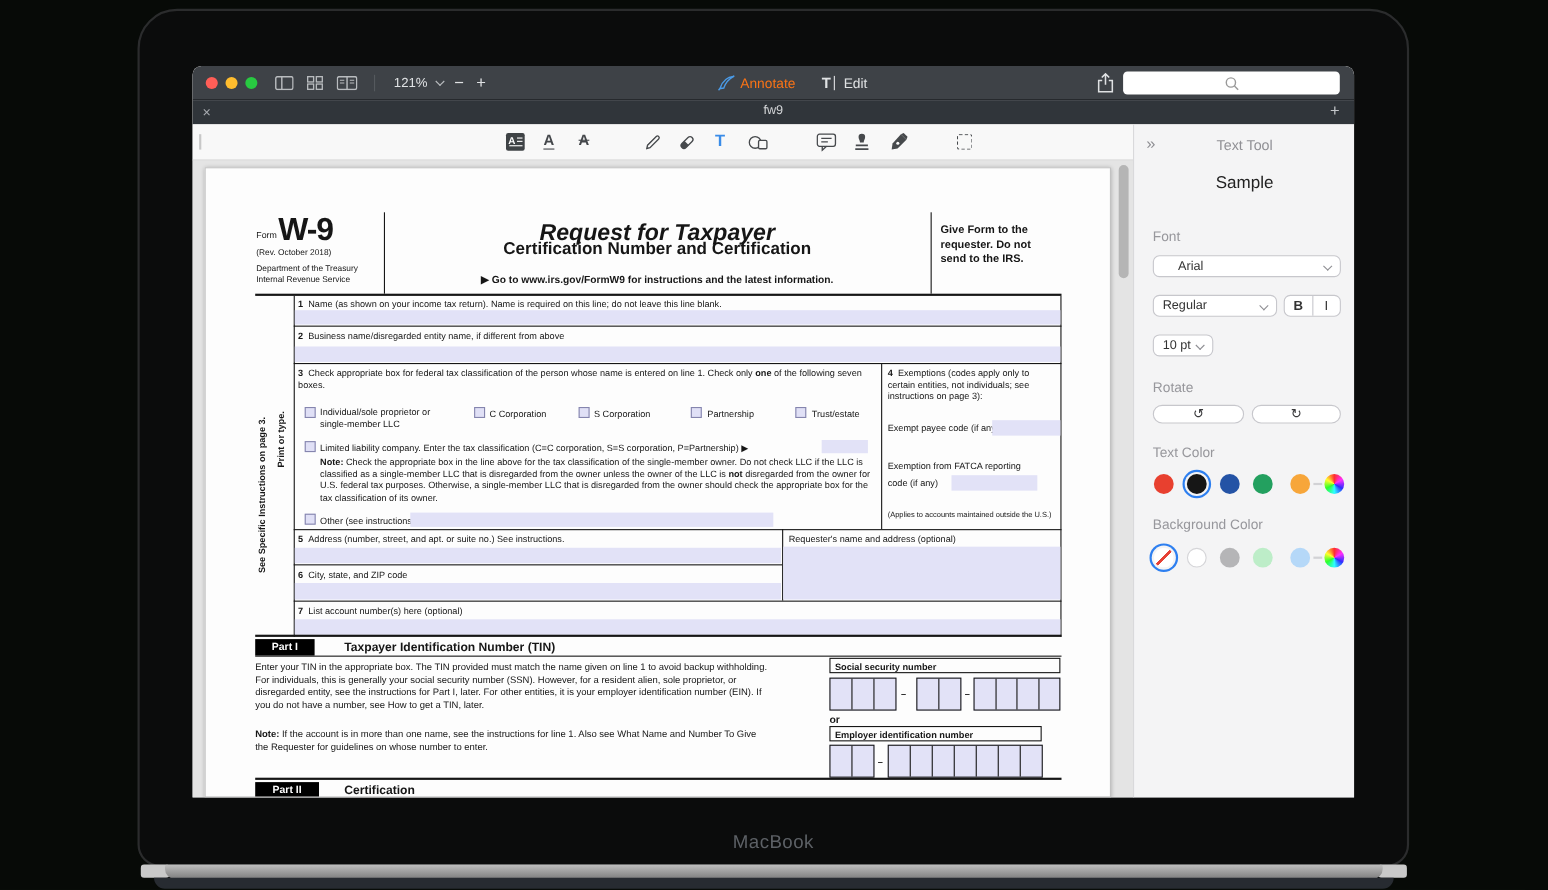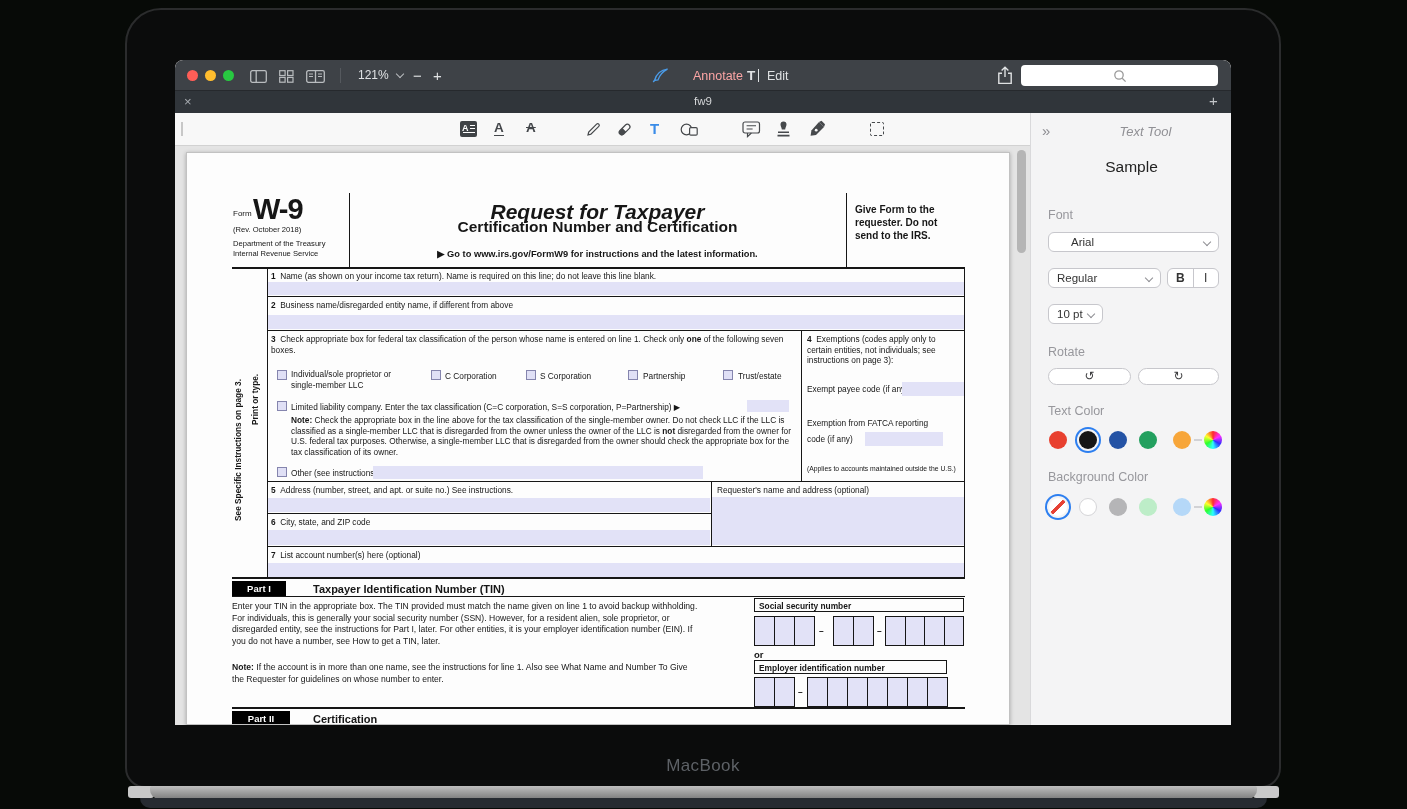--- a/index.html
+++ b/index.html
@@ -114,21 +114,21 @@
     <span class="tb-text" style="left:183px;top:8px;">121%</span>
     <span class="caret abs" style="left:222px;top:11px;"></span>
     <span class="tb-text" style="left:238px;top:7px;font-size:15px;">−</span>
     <span class="tb-text" style="left:258px;top:7px;font-size:15px;">+</span>
 
     <span class="abs" style="left:477px;top:8px;">
       <svg width="17" height="15" viewBox="0 0 17 15">
           <path d="M2.5 12.5 C4.5 5.5 9 2 15.5 1.2 C11 3.5 7.8 6.5 6 12 Z" stroke="#4a9ae6" fill="none" stroke-width="1.3"></path>
           <path d="M2.5 12.5 L1.2 14" stroke="#4a9ae6" stroke-width="1.3"></path>
         </svg></span>
-    <span class="tb-text" style="left:498px;top:9px;color:#fca5a5;font-size:12.5px;margin-left:20px;">Annotate</span>
+    <span class="tb-text" style="left:498px;top:9px;color:#f97316;font-size:12.5px;">Annotate</span>
     <span class="tb-text" style="left:572px;top:8px;font-size:13.5px;font-weight:bold;">T</span>
     <span class="abs" style="left:583px;top:9px;width:1px;height:13px;background:#e0e2e4;"></span>
     <span class="tb-text" style="left:592px;top:9px;font-size:12.5px;">Edit</span>
 
     <span class="abs" style="left:822px;top:6px;">
       <svg width="16" height="19" viewBox="0 0 16 19">
           <path d="M8 1.2 L8 11 M4.6 4.4 L8 1.2 L11.4 4.4" stroke="#dfe1e3" stroke-width="1.4" fill="none"></path>
           <path d="M5 7.2 H1.8 V17.4 H14.2 V7.2 H11" stroke="#dfe1e3" stroke-width="1.4" fill="none"></path>
         </svg></span>
 
@@ -320,21 +320,21 @@
         </div>
 
       <div class="hline thick" style="left:45px;top:554px;width:733px;"></div>
       <div class="badge" style="left:45px;top:558px;width:58px;">Part II</div>
       <div class="f b" style="left:126px;top:559px;font-size:11px;">Certification</div>
     </div>
   </div>
 
   <div class="sidebar">
     <span class="abs" style="left:11px;top:9px;font-size:15px;color:#8e8e93;">»</span>
-    <div class="abs" style="left:14px;top:11px;width:201px;text-align:center;font-size:13px;color:#909095;font-style:italic;">Text Tool</div>
+    <div class="abs" style="left:0;top:11px;width:201px;text-align:center;font-size:13px;color:#909095;">Text Tool</div>
     <div class="abs" style="left:0;top:45px;width:201px;text-align:center;font-size:15.5px;color:#222;">Sample</div>
 
     <div class="sb-label" style="top:95px;">Font</div>
     <div class="dd" style="left:17px;top:119px;width:171px;padding-left:22px;"><span>Arial</span><span class="caret"></span></div>
     <div class="dd" style="left:17px;top:155px;width:113px;"><span>Regular</span><span class="caret"></span></div>
     <div class="abs" style="left:136px;top:155px;width:52px;height:20px;background:#fff;border:1px solid #c7c7cc;border-radius:6px;display:flex;">
       <span style="flex:1;text-align:center;font-weight:bold;font-size:12px;color:#333;line-height:18px;border-right:1px solid #c7c7cc;">B</span>
       <span class="i" style="flex:1;text-align:center;font-size:12px;color:#333;line-height:18px;">I</span>
     </div>
     <div class="dd" style="left:17px;top:191px;width:55px;"><span>10 pt</span><span class="caret"></span></div>

